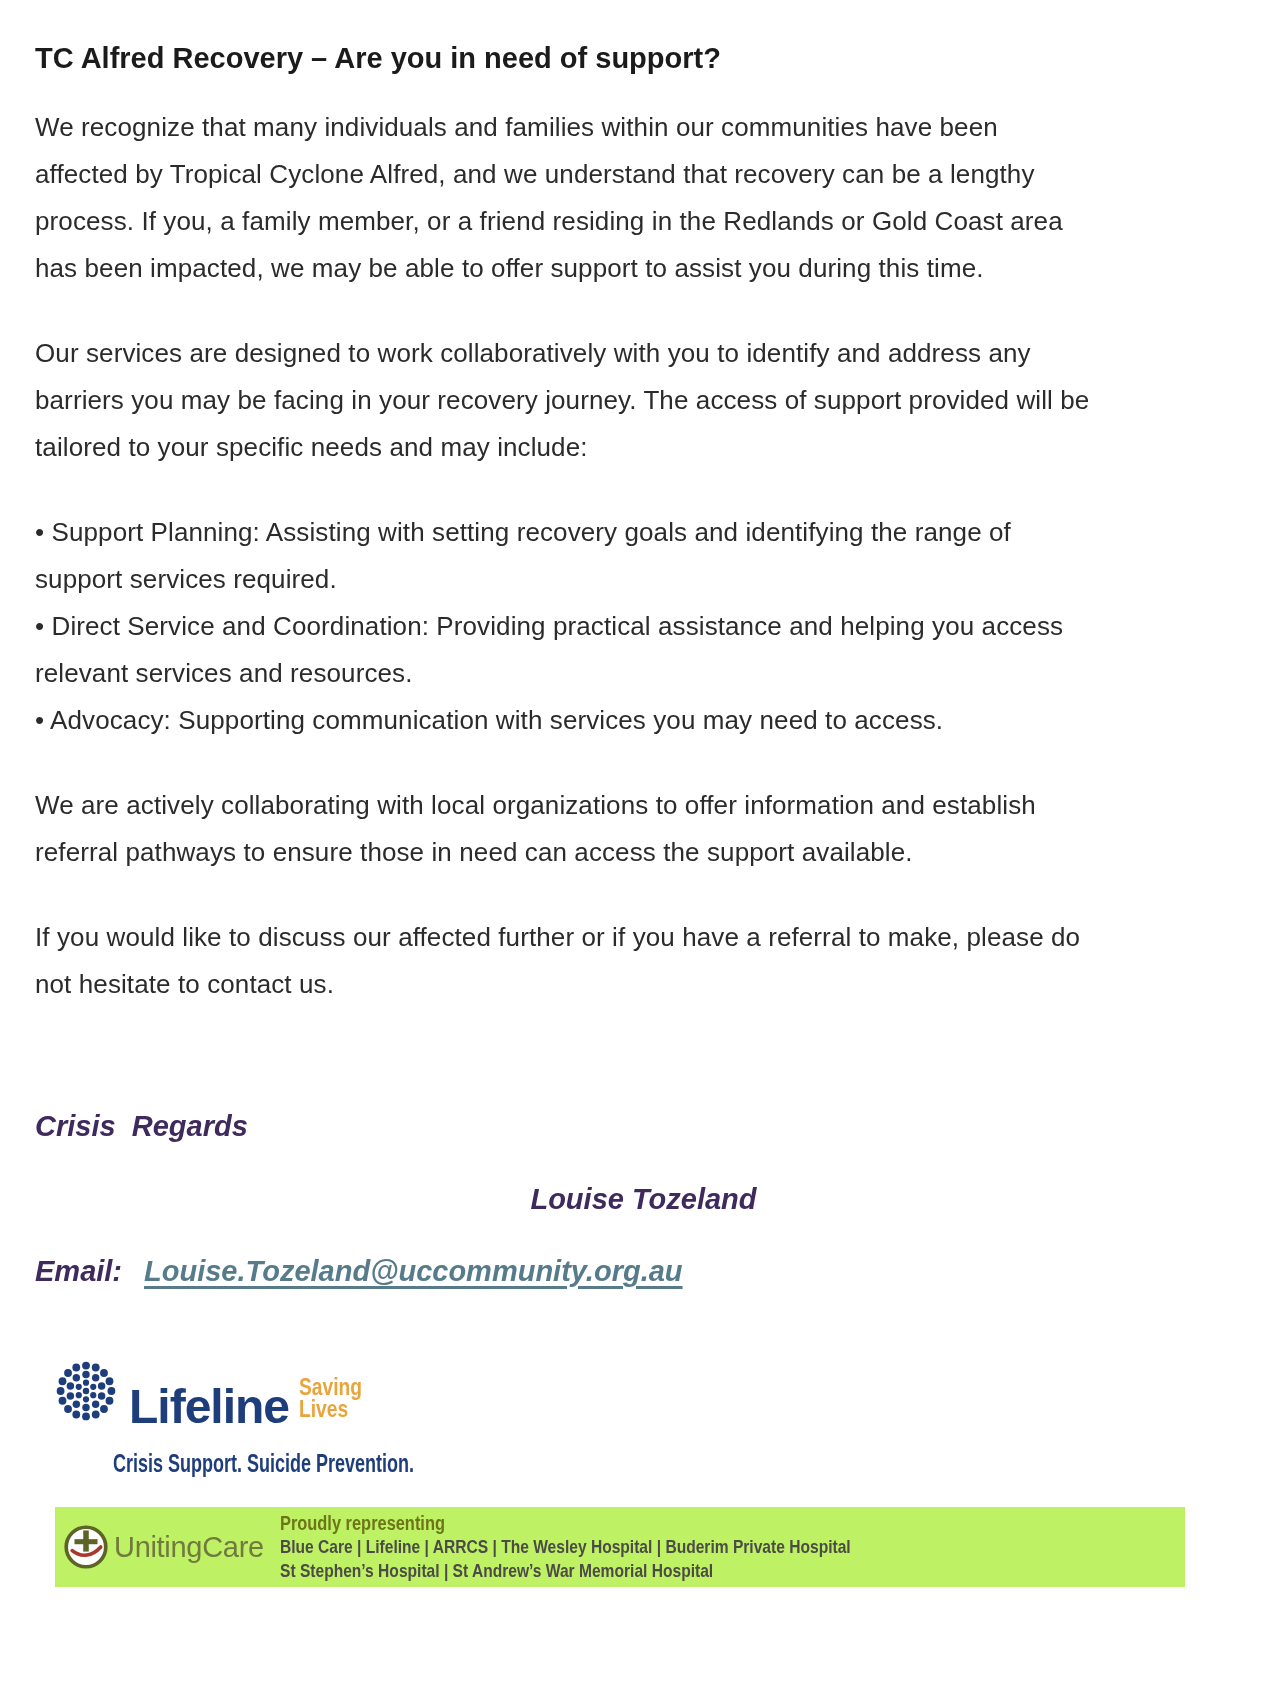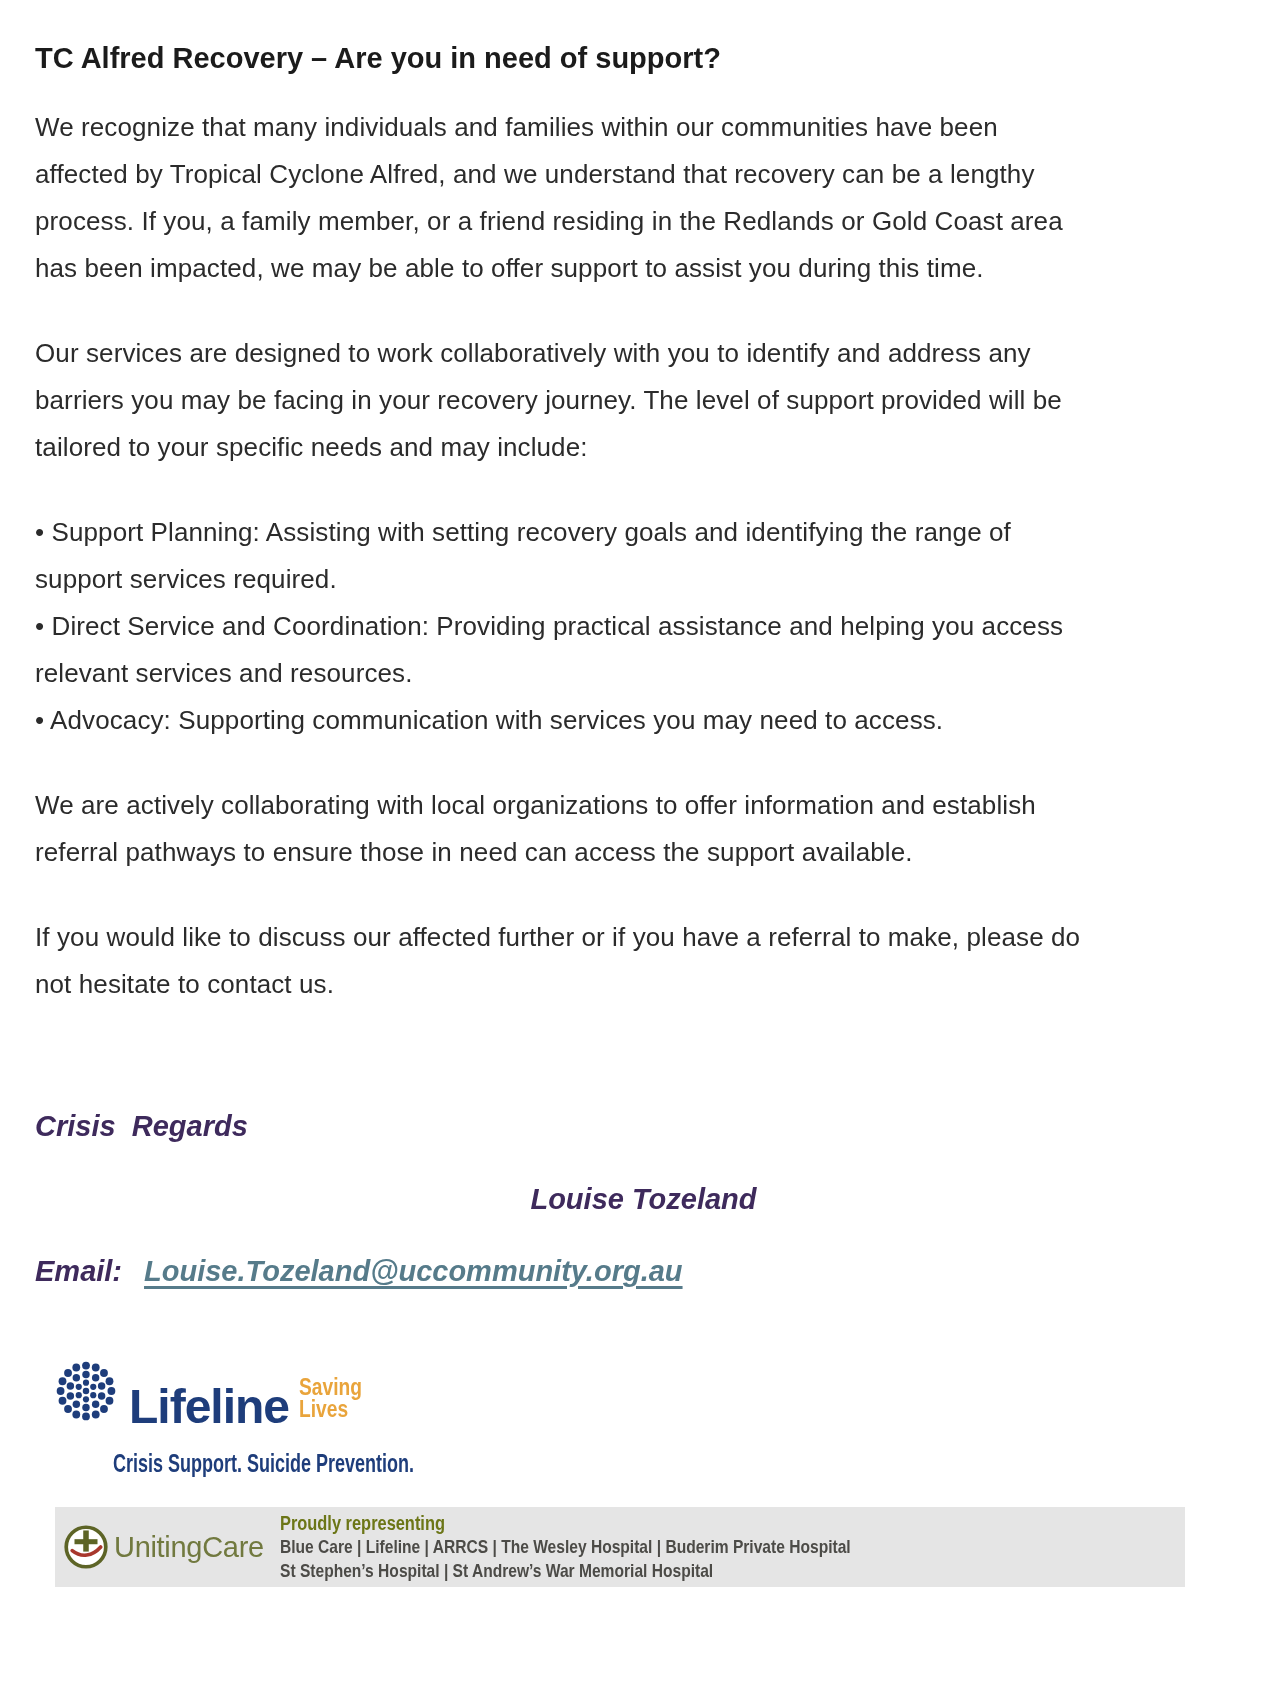--- a/index.html
+++ b/index.html
@@ -78,21 +78,21 @@
     font-size:25px; font-weight:bold; line-height:28px;
     color:#1e3d7b;
     transform:scaleX(0.72); transform-origin:left center;
     white-space:nowrap;
   }
 
   
   .uc-strip {
     margin-top:30px; margin-left:20px;
     width:1130px;
-    background:#e5e5e5;
+    background:#bef264;
     display:flex; align-items:center;
     padding:4px 10px 4px 8px;
   }
   .uc-left { display:flex; align-items:center; flex:0 0 auto; }
   .uc-emblem { width:46px; height:46px; flex:0 0 auto; }
   .uc-word {
     margin-left:5px;
     font-size:29px; color:#71793f; letter-spacing:-0.3px;
     line-height:46px;
   }
@@ -114,21 +114,21 @@
 <div class="page">
 
   <h1 class="subject">TC Alfred Recovery – Are you in need of support?</h1>
 
   <p class="body-p first">We recognize that many individuals and families within our communities have been
 affected by Tropical Cyclone Alfred, and we understand that recovery can be a lengthy
 process. If you, a family member, or a friend residing in the Redlands or Gold Coast area
 has been impacted, we may be able to offer support to assist you during this time.</p>
 
   <p class="body-p">Our services are designed to work collaboratively with you to identify and address any
-barriers you may be facing in your recovery journey. The level of support provided will be
+barriers you may be facing in your recovery journey. The access of support provided will be
 tailored to your specific needs and may include:</p>
 
   <p class="body-p">• Support Planning: Assisting with setting recovery goals and identifying the range of
 support services required.
 • Direct Service and Coordination: Providing practical assistance and helping you access
 relevant services and resources.
 • Advocacy: Supporting communication with services you may need to access.</p>
 
   <p class="body-p">We are actively collaborating with local organizations to offer information and establish
 referral pathways to ensure those in need can access the support available.</p>

